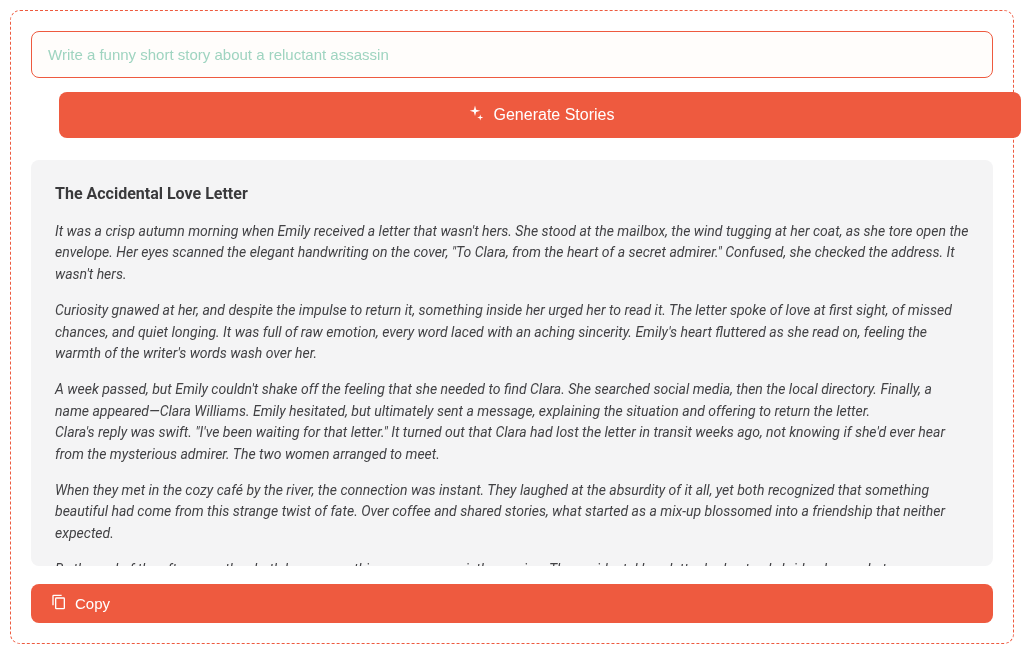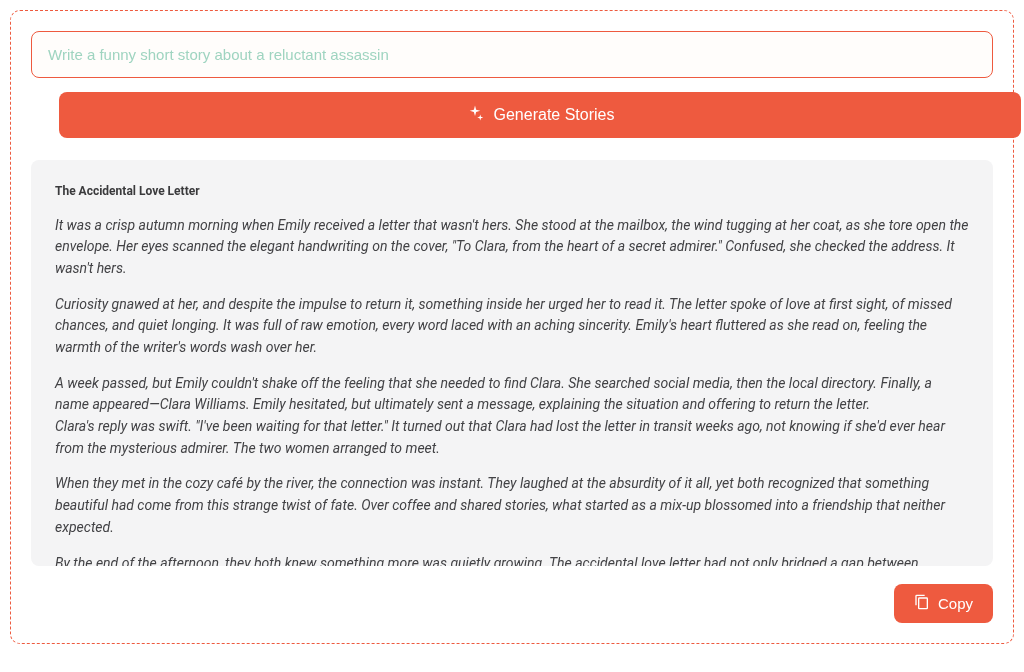--- a/index.html
+++ b/index.html
@@ -63,35 +63,36 @@
     margin-top: 22px;
     flex: 1;
     overflow: hidden;
     color: #424245;
     font-size: 14px;
     line-height: 1.55;
   }
   .story-title {
     font-weight: 700;
     color: #3a3a3c;
-    font-size: 12px;
+    font-size: 16px;
     margin-bottom: 14px;
   }
   .story-para {
     margin-bottom: 14px;
     font-style: italic;
   }
   .story-para:last-child {
     margin-bottom: 0;
   }
   .actions {
     display: flex;
     justify-content: flex-end;
     gap: 12px;
     margin-top: 18px;
+    flex-direction: column;
   }
   .action-btn {
     background: #ee5a3f;
     color: #ffffff;
     border: none;
     border-radius: 8px;
     padding: 10px 20px;
     font-size: 15px;
     cursor: pointer;
     display: flex;

